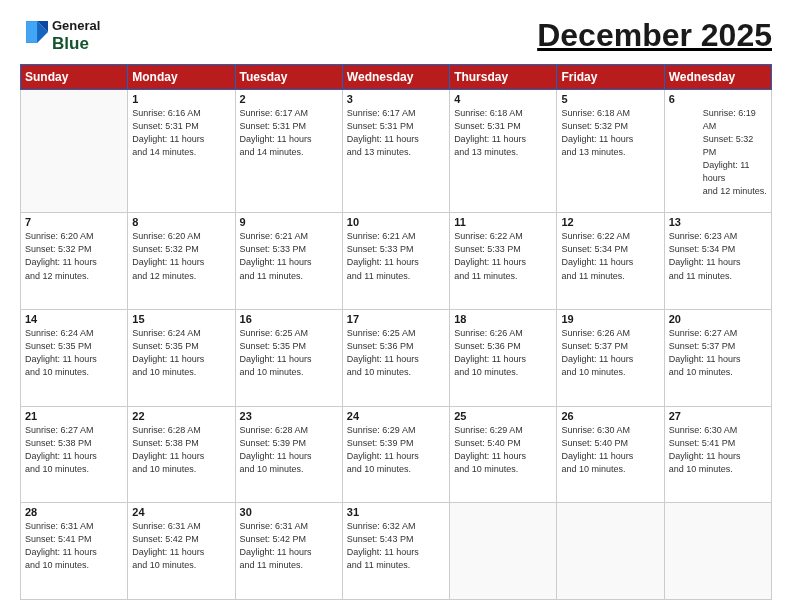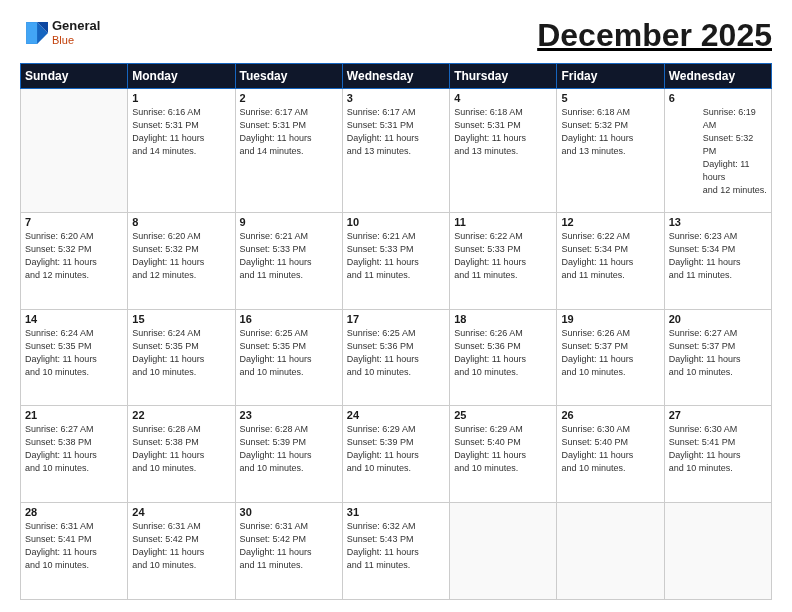--- a/index.html
+++ b/index.html
@@ -18,21 +18,21 @@
       flex-direction: column;
     }
     .header {
       display: flex;
       justify-content: space-between;
       align-items: flex-start;
       margin-bottom: 10px;
     }
     .logo {
       display: flex;
-      align-items: flex-end;
+      align-items: flex-start;
       gap: 4px;
     }
     .logo-icon {
       width: 28px;
       height: 28px;
     }
     .title-block {
       text-align: right;
       text-decoration: underline;
     }
@@ -48,21 +48,21 @@
       margin-top: 2px;
     }
     .calendar {
       flex: 1;
       border: 1px solid #ccc;
       border-collapse: collapse;
       width: 100%;
       table-layout: fixed;
     }
     .calendar th {
-      background: #0f172a;
+      background: #b91c1c;
       color: #fff;
       font-size: 12px;
       font-weight: bold;
       padding: 5px 4px;
       text-align: left;
       border: 1px solid #1565C0;
     }
     .calendar td {
       vertical-align: top;
       border: 1px solid #ccc;
@@ -95,21 +95,21 @@
     <div class="logo">
       <svg class="logo-icon" viewBox="0 0 36 36">
         <polygon points="22,4 36,18 22,32 8,32 8,4" fill="#1565C0"></polygon>
         <polygon points="8,4 22,4 22,32 8,32" fill="#42A5F5"></polygon>
         <polygon points="22,4 36,4 36,18" fill="#0D47A1"></polygon>
       </svg>
       <div>
         <div style="font-size:13px; font-weight:bold; color:#1a1a1a; line-height:1.2;">
           <span style="color:#1a1a1a;">General</span>
         </div>
-        <div style="font-size:11px; font-weight:normal; color:#c2410c; line-height:1.2;">Blue</div>
+        <div style="font-size:17px; font-weight:bold; color:#14532d; line-height:1.2;">Blue</div>
       </div>
     </div>
     <div class="title-block">
       <div class="month-year">December 2025</div>
     </div>
   </div>
 
   <table class="calendar">
     <thead>
       <tr>

